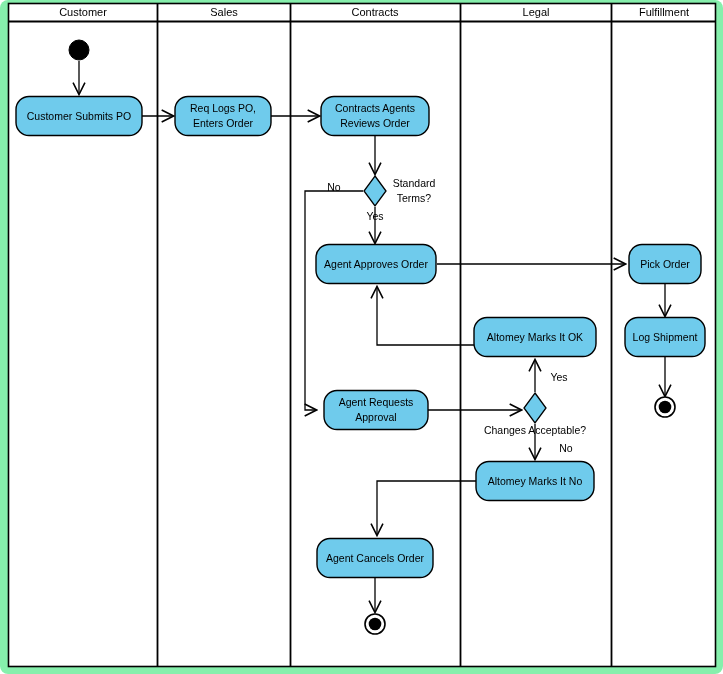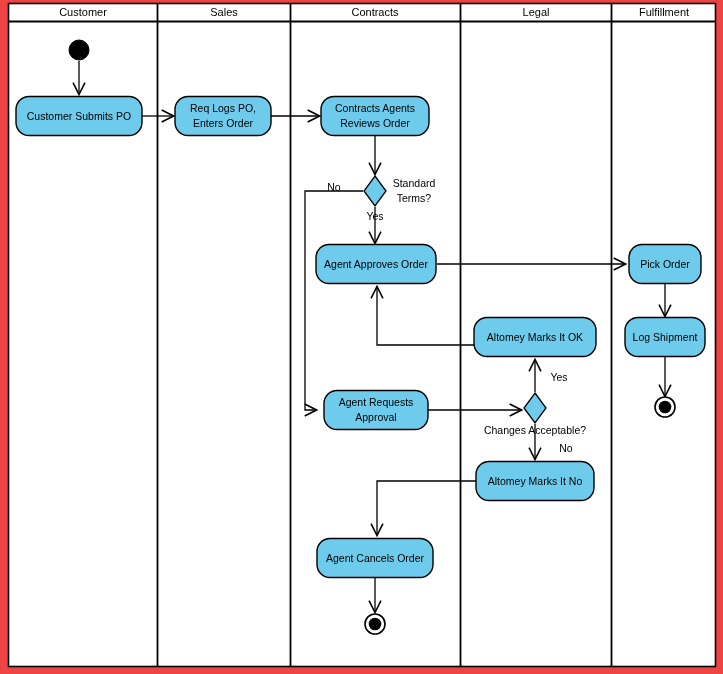--- a/index.html
+++ b/index.html
@@ -8,21 +8,22 @@
     background: #ffffff;
   }
   body {
     font-family: "Liberation Sans", sans-serif;
   }
   #diagram-root {
     position: relative;
     width: 723px;
     height: 674px;
     overflow: hidden;
-    background: #ef4444;
+    background: #86efac;
+    border-radius: 8px;
   }
   #diagram-svg {
     position: absolute;
     left: 0;
     top: 0;
     width: 723px;
     height: 674px;
   }
   .lane-header-text {
     font-size: 11px;

